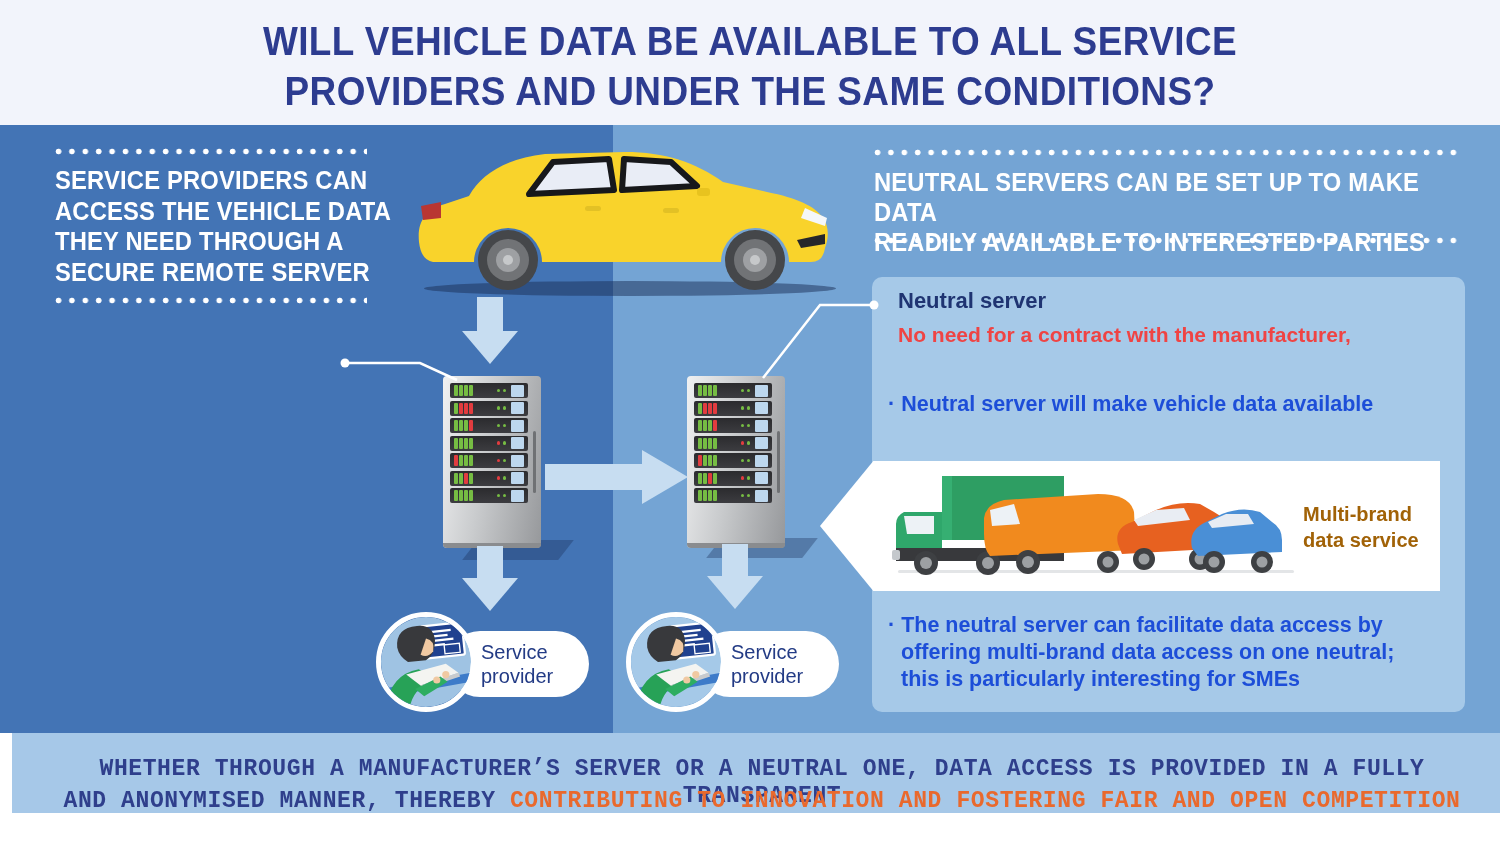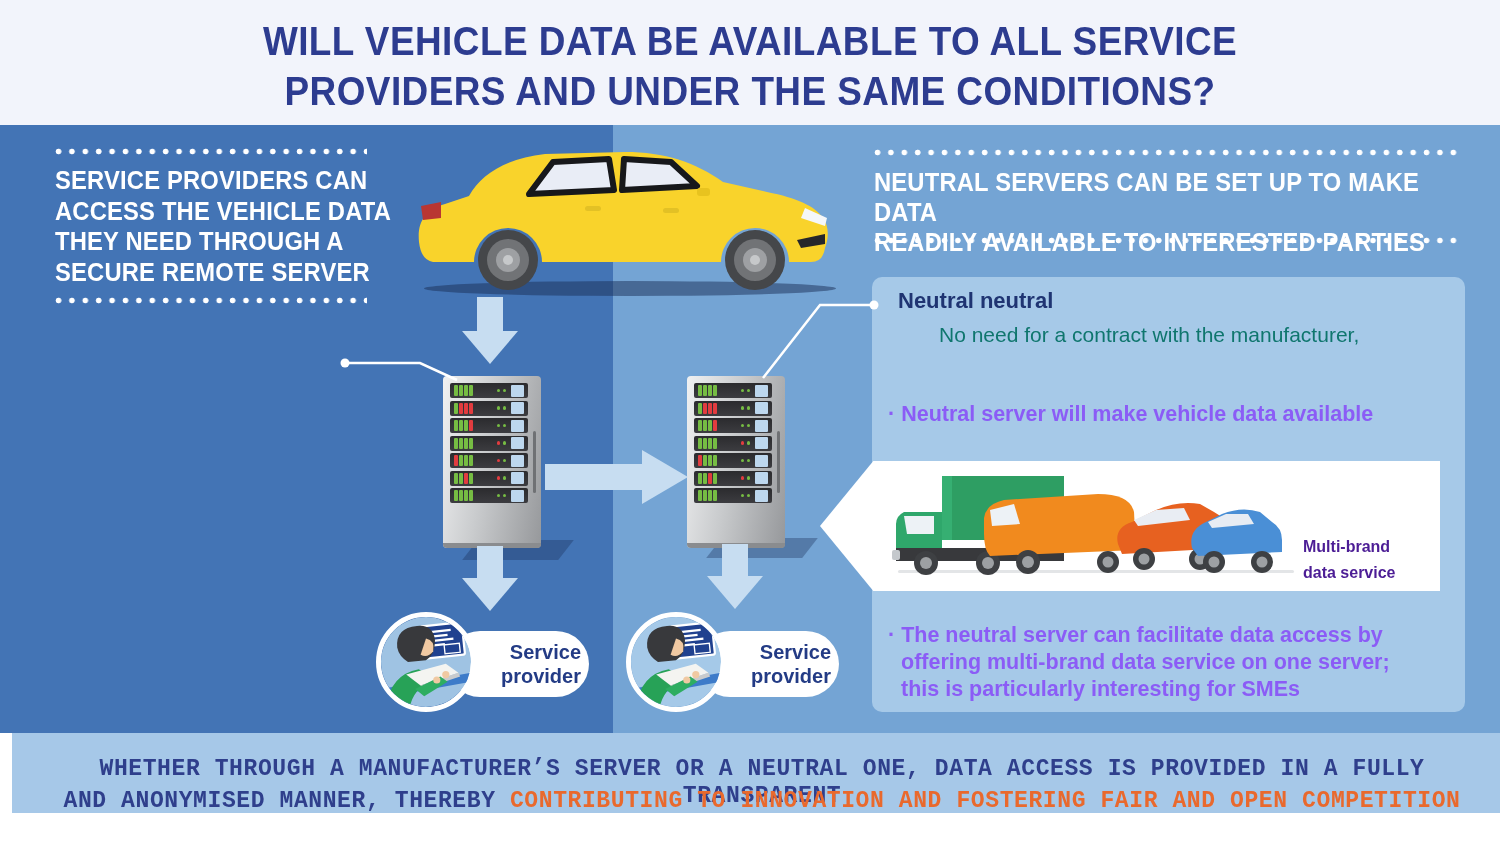--- a/index.html
+++ b/index.html
@@ -26,29 +26,29 @@
   .lp-heading{position:absolute;left:55px;top:165px;width:360px;color:#fff;font-weight:bold;
     font-size:25px;line-height:30.5px;letter-spacing:.2px;transform:scaleX(.95);transform-origin:0 0;}
   .manuf-box{position:absolute;left:57px;top:337px;width:314px;height:119px;background:#B7D5EE;border-radius:2px;}
   .manuf-title{position:absolute;left:18px;top:13px;color:#1F3472;font-weight:bold;font-size:22px;}
   .manuf-body{position:absolute;left:18px;top:47px;color:#2A4A97;font-weight:bold;font-size:20.5px;line-height:27px;}
   
   .rp-heading{position:absolute;left:874px;top:167px;width:640px;color:#fff;font-weight:bold;
     font-size:25px;line-height:30px;letter-spacing:.2px;transform:scaleX(.95);transform-origin:0 0;}
   .info-box{position:absolute;left:872px;top:277px;width:593px;height:435px;background:#A6C9E8;border-radius:10px;}
   .nb-title{position:absolute;left:898px;top:288px;color:#1F3472;font-weight:bold;font-size:22px;}
-  .nb-sub{position:absolute;left:898px;top:321px;color:#0f766e;font-weight:normal;font-size:21px;line-height:27px;margin-left:41px;}
-  .bullet{position:absolute;color:#8b5cf6;font-weight:bold;font-size:21.5px;line-height:27px;margin-top:10px;}
+  .nb-sub{position:absolute;left:898px;top:321px;color:#ef4444;font-weight:bold;font-size:21px;line-height:27px;}
+  .bullet{position:absolute;color:#1d4ed8;font-weight:bold;font-size:21.5px;line-height:27px;}
   .bullet .indent{padding-left:13px;}
   .bullet1{left:888px;top:391px;}
   .bullet2{left:888px;top:612px;}
   
   .mb-arrow{position:absolute;left:820px;top:461px;width:620px;height:130px;background:#fff;
     clip-path:polygon(0 50%,8.6% 0,100% 0,100% 100%,8.6% 100%);}
-  .mb-label{position:absolute;left:1303px;top:501px;color:#4c1d95;font-weight:bold;font-size:16px;line-height:26px;margin-top:33px;}
+  .mb-label{position:absolute;left:1303px;top:501px;color:#a16207;font-weight:bold;font-size:20px;line-height:26px;}
   .vehicles{position:absolute;left:892px;top:470px;width:410px;height:112px;}
   
   .car{position:absolute;left:413px;top:146px;width:424px;height:150px;}
   .car-shadow{position:absolute;left:424px;top:281px;width:412px;height:15px;border-radius:50%;
     background:rgba(26,45,86,.5);}
   
   .shaft{position:absolute;background:#C7DDF1;}
   .head-down{position:absolute;width:0;height:0;border-left:28px solid transparent;
     border-right:28px solid transparent;border-top:33px solid #C7DDF1;}
   .head-right{position:absolute;width:0;height:0;border-top:27px solid transparent;
@@ -66,22 +66,22 @@
   .bar{display:block;width:3.5px;height:11px;border-radius:1px;}
   .bar.green{background:#76BC43;} .bar.red{background:#E23C3F;}
   .leds{display:flex;gap:2.5px;margin-left:auto;}
   .led{display:block;width:3.5px;height:3.5px;border-radius:50%;}
   .led.green{background:#76BC43;} .led.red{background:#E23C3F;}
   .sq{width:13px;height:12px;background:#BDD7EE;margin-left:5px;border-radius:1px;}
   .server-shadow{position:absolute;width:96px;height:20px;background:rgba(26,45,86,.35);
     transform:skewX(-38deg);}
   
   .sp-pill{position:absolute;width:142px;height:66px;background:#fff;border-radius:33px;}
-  .sp-text{position:absolute;top:9px;left:34px;width:100px;text-align:right;color:#233B85;
-    font-weight:bold;font-size:20px;line-height:24px;}
+  .sp-text{position:absolute;top:9px;left:34px;width:100px;text-align:left;color:#233B85;
+    font-weight:normal;font-size:20px;line-height:24px;}
   .sp-circle{position:absolute;width:90px;height:90px;border:5px solid #fff;border-radius:50%;overflow:hidden;}
   .sp-circle svg{display:block;width:90px;height:90px;}
   
   .overlay{position:absolute;left:0;top:0;width:1500px;height:844px;pointer-events:none;}
 </style>
 </head>
 <body>
 
 <div id="stage">
 
@@ -339,21 +339,21 @@
 
   <div class="shaft" style="left:545px;top:464px;width:98px;height:26px;"></div>
   <div class="head-right" style="left:642px;top:450px;"></div>
 
   <div class="shaft" style="left:477px;top:546px;width:26px;height:33px;"></div>
   <div class="head-down" style="left:462px;top:578px;"></div>
   <div class="shaft" style="left:722px;top:544px;width:26px;height:33px;"></div>
   <div class="head-down" style="left:707px;top:576px;"></div>
 
   <div class="info-box"></div>
-  <div class="nb-title">Neutral neutral</div>
+  <div class="nb-title">Neutral server</div>
   <div class="nb-sub">
     <div>No need for a contract with the manufacturer,</div>
   </div>
   <div class="bullet bullet1">
     <div><span>·</span> <span>Neutral server will make vehicle data available</span></div>
   </div>
 
   <div class="mb-arrow"></div>
   <svg class="vehicles" viewBox="0 0 410 112">
     <rect x="6" y="100" width="396" height="3" rx="1.5" fill="#E3E5E7"></rect>
@@ -394,21 +394,21 @@
         <circle cx="370" cy="92" r="5.5" fill="#9DA0A3"></circle>
     </g>
   </svg>
   <div class="mb-label">
     <div>Multi-brand</div>
     <div>data service</div>
   </div>
 
   <div class="bullet bullet2">
     <div><span>·</span> <span>The neutral server can facilitate data access by</span></div>
-    <div class="indent">offering multi-brand data service on one server;</div>
+    <div class="indent">offering multi-brand data access on one neutral;</div>
     <div class="indent">this is particularly interesting for SMEs</div>
   </div>
 
   <div class="sp-pill" style="left:447px;top:631px;">
     <div class="sp-text">
       <div>Service</div>
       <div>provider</div>
     </div>
   </div>
   <div class="sp-circle" style="left:376px;top:612px;">

